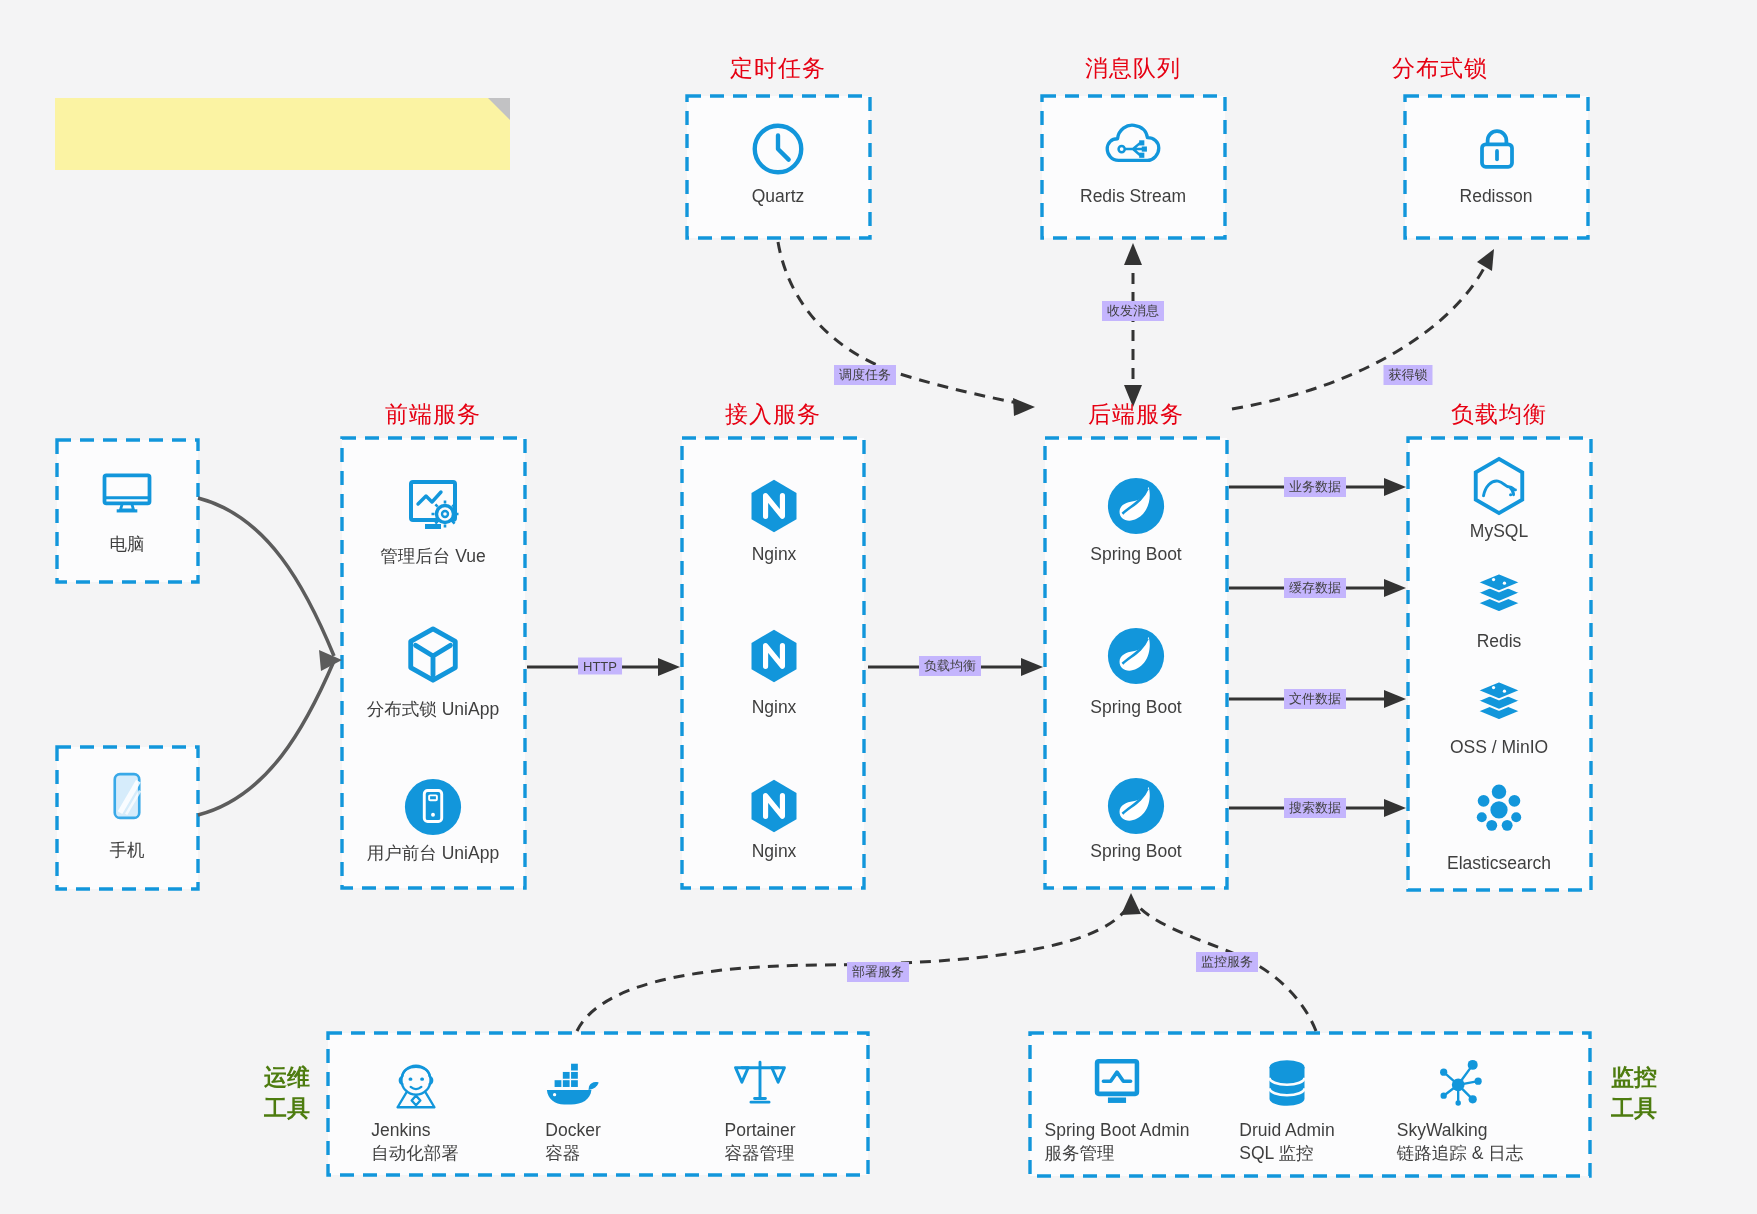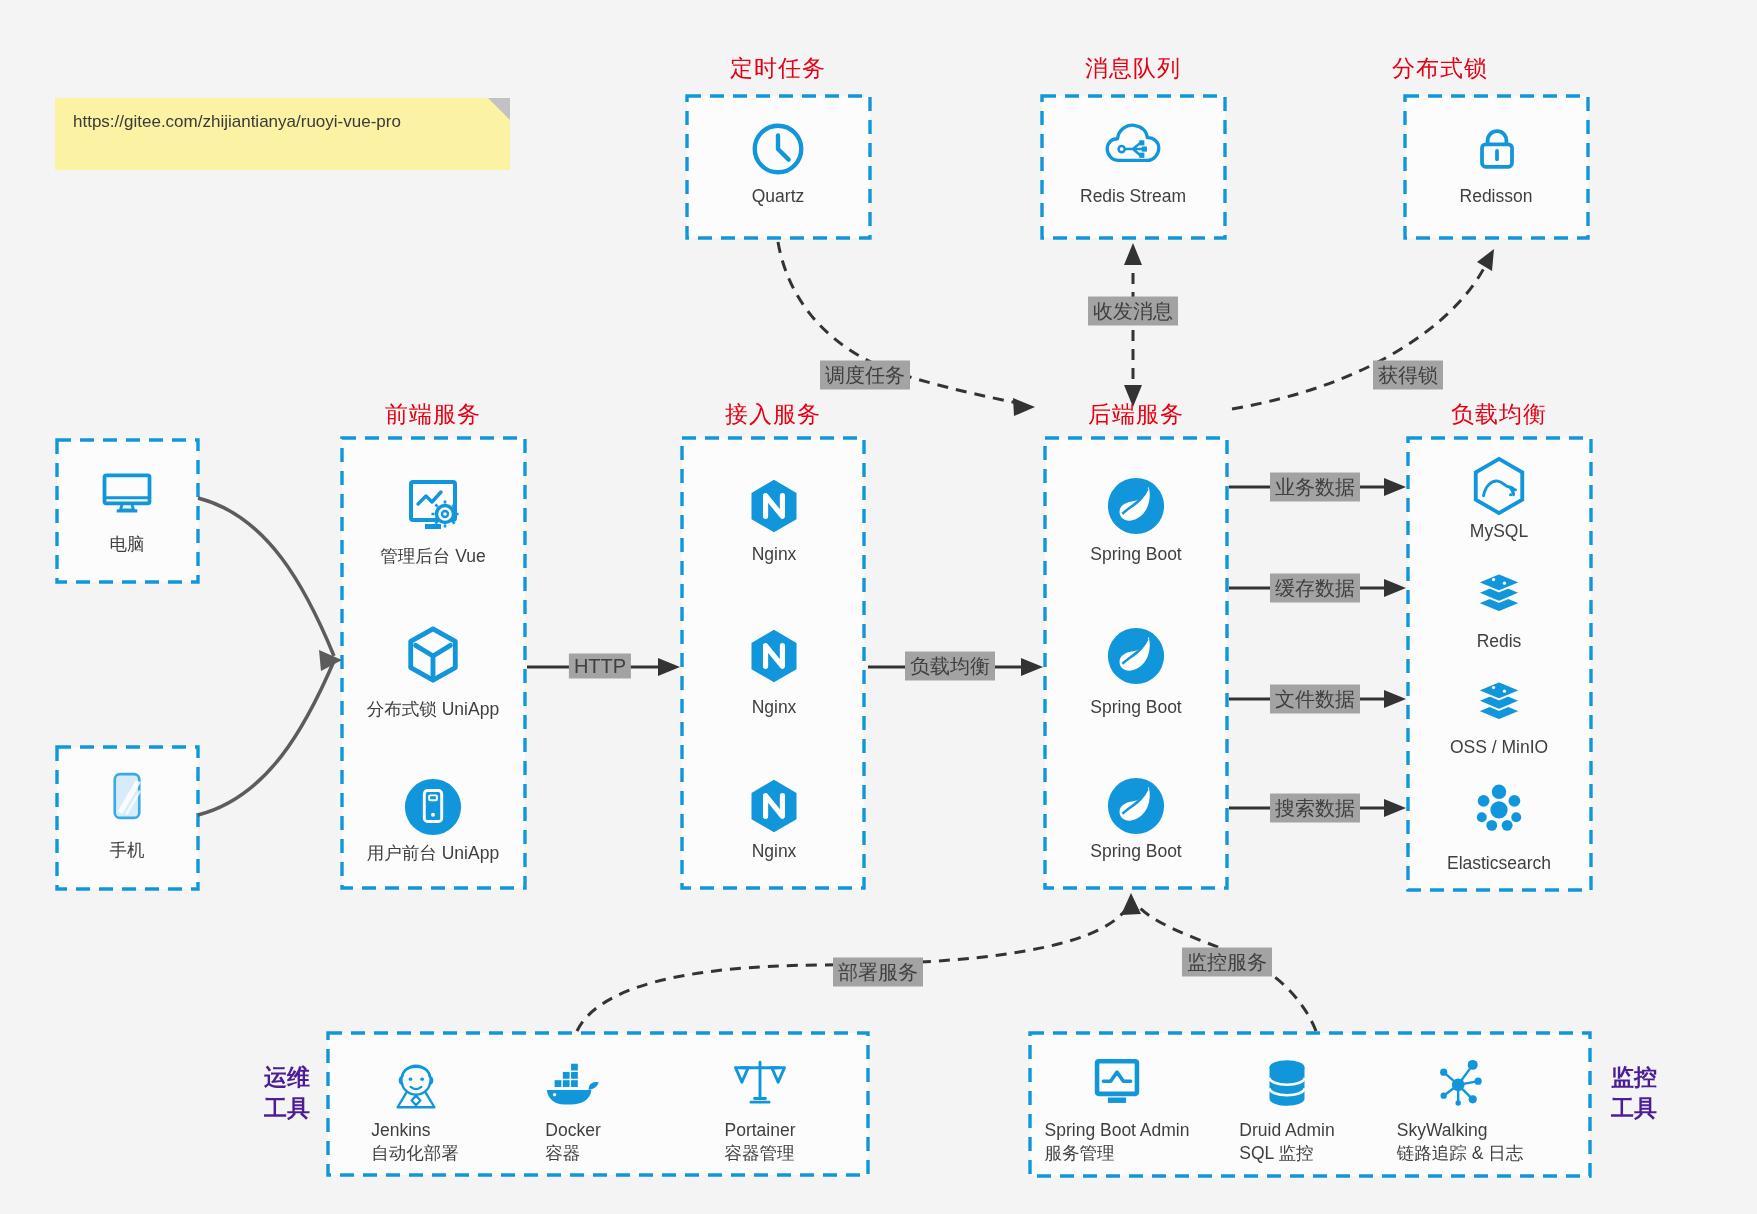--- a/index.html
+++ b/index.html
@@ -2,27 +2,27 @@
 <html><head>
 <meta charset="utf-8">
 <style>
   *{margin:0;padding:0;box-sizing:border-box}
   html,body{background:#e9e9ea}
   .canvas{position:relative;width:1757px;height:1214px;background:#f4f4f5;overflow:hidden;
           font-family:"Liberation Sans","DejaVu Sans",sans-serif;color:#3f3f3f}
   svg.overlay{position:absolute;left:0;top:0;z-index:1}
   .panel-title{position:absolute;z-index:3;color:#e60012;font-weight:normal;font-size:23px;
                transform:translateX(-50%);white-space:nowrap;letter-spacing:1px}
-  .side-label{position:absolute;z-index:3;color:#4c1d95;font-weight:bold;font-size:23px;
+  .side-label{position:absolute;z-index:3;color:#4d7c0f;font-weight:bold;font-size:23px;
               width:52px;line-height:31px;text-align:center}
   .lbl{position:absolute;z-index:2;transform:translateX(-50%);font-size:17.5px;
        color:#3f3f3f;white-space:nowrap;text-align:left}
   .lbl2{line-height:23px}
-  .edge-label{position:absolute;z-index:3;transform:translate(-50%,-50%);background:#a3a3a3;
-              padding:1px 5px;font-size:20px;color:#3f3f3f;white-space:nowrap}
+  .edge-label{position:absolute;z-index:3;transform:translate(-50%,-50%);background:#c4b5fd;
+              padding:1px 5px;font-size:13px;color:#3f3f3f;white-space:nowrap}
   .note{position:absolute;left:55px;top:98px;width:455px;height:72px;background:#fbf3a3;
         z-index:3;padding:11px 0 0 18px;font-size:17px;line-height:25px;color:#3a3a3a}
   .note-fold{position:absolute;right:0;top:0;width:0;height:0;
              border-top:22px solid #c2c2c4;border-left:22px solid transparent}
 </style>
 </head>
 <body>
 
 <div class="canvas">
 
@@ -244,21 +244,20 @@
     <use href="#i-jenkins" x="385" y="1053" width="62" height="62"></use>
     <use href="#i-docker" x="542" y="1055" width="62" height="62"></use>
     <use href="#i-portainer" x="731" y="1055" width="58" height="58"></use>
     <use href="#i-sba" x="1088" y="1054" width="58" height="58"></use>
     <use href="#i-druid" x="1259" y="1055" width="56" height="56"></use>
     <use href="#i-sky" x="1431" y="1054" width="58" height="58"></use>
   </svg>
 
   <div class="note">
     <div class="note-fold"></div>
-    <div>https://gitee.com/zhijiantianya/ruoyi-vue-pro</div>
   </div>
 
   <div class="panel-title" style="left:778px;top:53px">定时任务</div>
   <div class="panel-title" style="left:1133px;top:53px">消息队列</div>
   <div class="panel-title" style="left:1440px;top:53px">分布式锁</div>
   <div class="panel-title" style="left:433px;top:399px">前端服务</div>
   <div class="panel-title" style="left:773px;top:399px">接入服务</div>
   <div class="panel-title" style="left:1136px;top:399px">后端服务</div>
   <div class="panel-title" style="left:1499px;top:399px">负载均衡</div>
   <div class="side-label" style="left:261px;top:1062px">运维工具</div>

